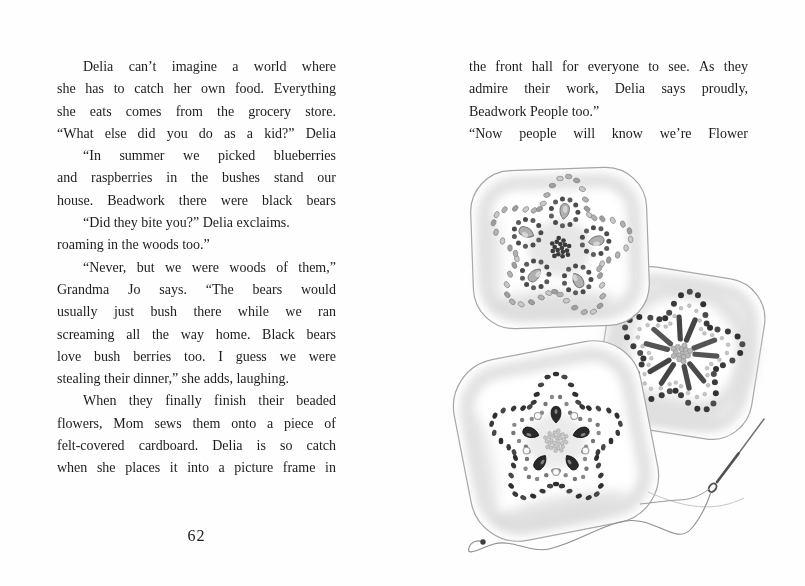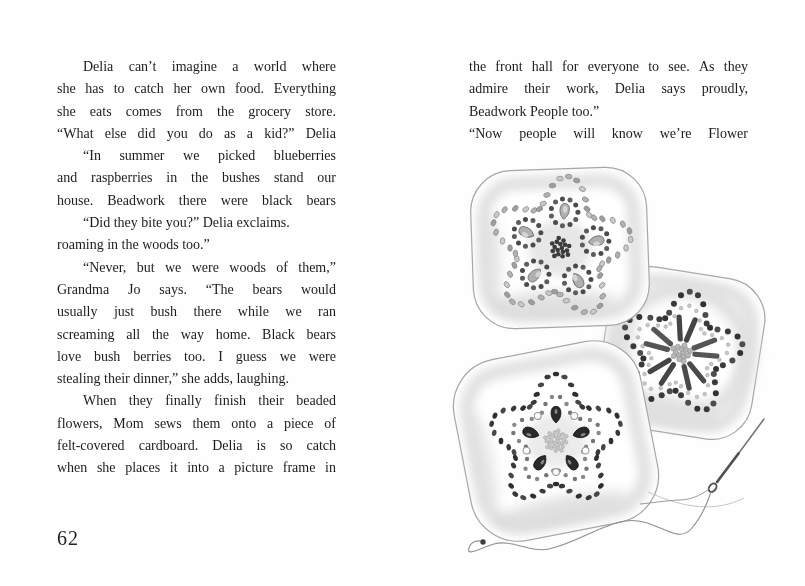--- a/index.html
+++ b/index.html
@@ -4,21 +4,21 @@
 <style>
   html,body{margin:0;padding:0;background:#ffffff;}
   .spread{position:relative;width:805px;height:586px;background:#fffefe;overflow:hidden;
           font-family:"Liberation Serif","DejaVu Serif",serif;color:#1c1c1c;}
   .text-col{position:absolute;top:56px;width:279px;font-size:14px;}
   .text-col.left{left:57px;}
   .text-col.right{left:469px;}
   .line{height:22.3px;line-height:22.3px;white-space:nowrap;}
   .line.j{display:flex;justify-content:space-between;}
   .line.ind{padding-left:26px;}
-  .folio{position:absolute;left:57px;top:527px;width:279px;font-size:20px;
+  .folio{position:absolute;left:57px;top:527px;width:279px;text-align:center;font-size:16px;
          letter-spacing:1px;color:#222;}
   #illo{position:absolute;left:420px;top:160px;width:385px;height:426px;} .b4{filter:blur(4px);} .b5{filter:blur(5px);} .b6{filter:blur(6px);}
 </style>
 </head>
 <body>
 
 <div class="spread">
   <div class="text-col left" id="left-lines">
       <div class="line j ind">
         <span>Delia</span>

